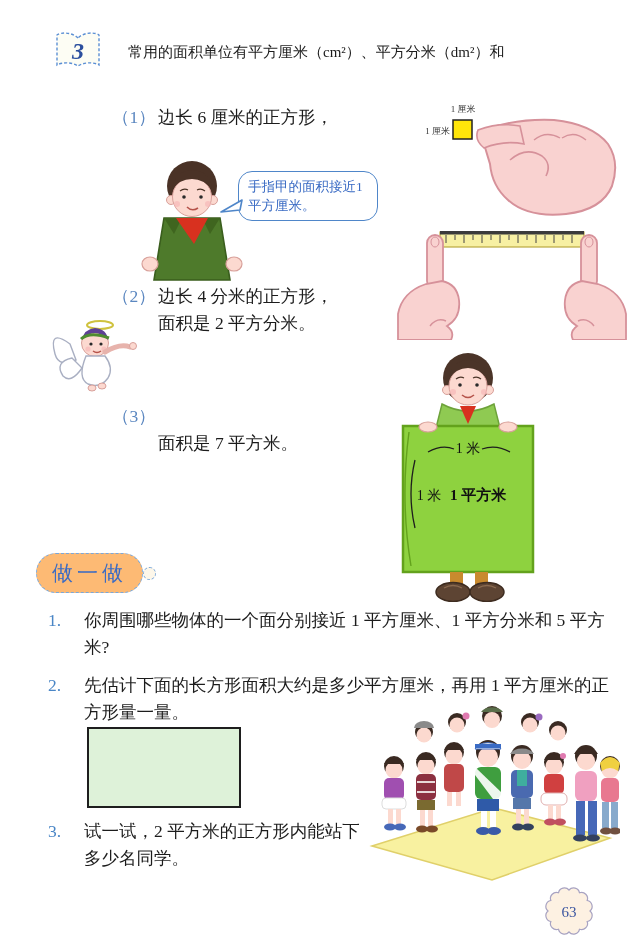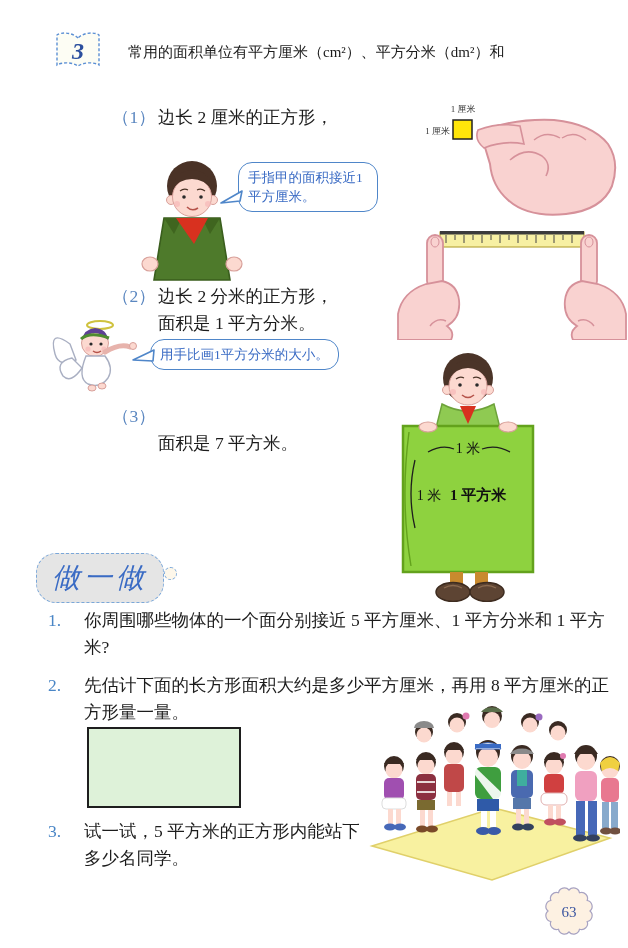--- a/index.html
+++ b/index.html
@@ -10,25 +10,25 @@
   .intro{left:128px;top:37px;width:505px;font-size:15px;line-height:31px;}
   
   .sec{left:112px;font-size:17.5px;line-height:27px;}
   .sec .row{display:flex;}
   .sec .lbl{width:46px;flex:none;color:#5b87c0;}
   .sec .sp{width:46px;flex:none;}
   
   .bubble{border:1.6px solid #4f86c9;border-radius:14px;background:#fff;color:#3a6bc4;
           font-size:13.5px;line-height:19px;padding:5px 9px;}
   .bubble .tail{position:absolute;}
-  .b1{left:238px;top:162px;width:120px;}
+  .b1{left:238px;top:171px;width:120px;}
   .b2{left:150px;top:339px;white-space:nowrap;}
   
   .zuo{left:36px;top:553px;padding:5px 15px;border:1.6px dashed #7aa7d9;border-radius:20px;
-       background:#e5e5e5;color:#3a6bc4;font-size:28px;font-style:italic;letter-spacing:4px;}
+       background:#fdba74;color:#3a6bc4;font-size:21px;letter-spacing:4px;}
   .zuo::after{content:"";position:absolute;right:-14px;top:13px;width:11px;height:11px;
        border:1.2px dashed #7aa7d9;border-radius:50%;background:#fdf7ea;}
   
   .pitem{left:48px;display:flex;font-size:17.5px;line-height:27px;}
   .pitem .num{color:#4a86c6;width:36px;flex:none;}
   .pitem .txt{width:532px;}
   .pitem.third .txt{width:292px;}
   .greenrect{left:87px;top:727px;width:150px;height:77px;background:#def2d9;border:2px solid #1e1e1e;}
   svg text{font-family:"Liberation Serif","DejaVu Sans",serif;}
 </style>
@@ -42,21 +42,21 @@
     <text x="25" y="29" text-anchor="middle" font-size="24" font-weight="bold" font-style="italic" fill="#2c4f9e">3</text>
   </svg>
 
   <div class="abs intro">
     <div>常用的面积单位有平方厘米（cm²）、平方分米（dm²）和</div>
   </div>
 
   <div class="abs sec" style="top:104px">
     <div class="row">
       <span class="lbl">（1）</span>
-      <span>边长 2 厘米的正方形，</span>
+      <span>边长 6 厘米的正方形，</span>
     </div>
   </div>
 
   <svg class="abs" style="left:412px;top:96px" width="212" height="130" viewBox="0 0 212 130">
     <path d="M66,36 Q102,22 142,24 Q180,28 196,48 Q208,66 200,90 Q190,114 154,118 Q116,122 96,104 Q80,90 78,68 L72,48 Z" fill="#f9d2d0" stroke="#d6919a" stroke-width="2"></path>
     <path d="M66,34 Q88,26 108,30 L112,48 Q92,44 72,52 Q62,44 66,34 Z" fill="#f9d2d0" stroke="#d6919a" stroke-width="1.6"></path>
     <path d="M122,44 Q134,34 148,42" fill="none" stroke="#d6919a" stroke-width="1.4"></path>
     <path d="M150,42 Q162,34 174,44" fill="none" stroke="#d6919a" stroke-width="1.4"></path>
     <path d="M98,64 Q114,50 130,60 Q140,68 134,80" fill="none" stroke="#d6919a" stroke-width="1.6"></path>
     <rect x="41" y="24" width="19" height="19" fill="#ffe60a" stroke="#222" stroke-width="1.5"></rect>
@@ -88,25 +88,25 @@
   <div class="abs bubble b1">
     <svg class="tail" style="left:-20px;bottom:6px" width="24" height="16" viewBox="0 0 24 16">
       <path d="M23,2 L2,14 L21,12 Z" fill="#fff" stroke="#4f86c9" stroke-width="1.6" stroke-linejoin="round"></path>
     </svg>
     <span>手指甲的面积接近1平方厘米。</span>
   </div>
 
   <div class="abs sec" style="top:283px">
     <div class="row">
       <span class="lbl">（2）</span>
-      <span>边长 2 分米的正方形，</span>
+      <span>边长 4 分米的正方形，</span>
     </div>
     <div class="row">
       <span class="sp"></span>
-      <span>面积是 1 平方分米。</span>
+      <span>面积是 2 平方分米。</span>
     </div>
   </div>
 
   <svg class="abs" style="left:396px;top:222px" width="232" height="118" viewBox="0 0 232 118">
     <rect x="44" y="10" width="144" height="15" fill="#f7f0a3" stroke="#b9a840" stroke-width="1.2"></rect>
     <rect x="44" y="9" width="144" height="3.5" fill="#3a3a3a"></rect>
     <g stroke="#444" stroke-width="1">
       <line x1="50" y1="13" x2="50" y2="21"></line>
         <line x1="59" y1="13" x2="59" y2="18"></line>
       <line x1="68" y1="13" x2="68" y2="21"></line>
@@ -149,26 +149,20 @@
     <path d="M43,35 q4,3 8,0" fill="none" stroke="#b5534a" stroke-width="1.4"></path>
     <circle cx="38" cy="33" r="2.6" fill="#f6b8b8" opacity="0.7"></circle>
       <circle cx="54" cy="33" r="2.6" fill="#f6b8b8" opacity="0.7"></circle>
     <path d="M36,40 Q27,62 38,68 Q50,73 58,62 Q64,52 55,40 Z" fill="#fff" stroke="#a9afc2" stroke-width="1.4"></path>
     <path d="M55,36 Q70,27 80,31" fill="none" stroke="#e7b3ac" stroke-width="5" stroke-linecap="round"></path>
     <circle cx="83" cy="30" r="3.5" fill="#fcd9d0" stroke="#d8a09a"></circle>
     <ellipse cx="42" cy="72" rx="4" ry="3" fill="#fcd9d0" stroke="#d8a09a"></ellipse>
     <ellipse cx="52" cy="70" rx="4" ry="3" fill="#fcd9d0" stroke="#d8a09a"></ellipse>
   </svg>
 
-  <div class="abs bubble b2">
-    <svg class="tail" style="left:-20px;top:8px" width="24" height="16" viewBox="0 0 24 16">
-      <path d="M23,2 L2,12 L22,13 Z" fill="#fff" stroke="#4f86c9" stroke-width="1.6" stroke-linejoin="round"></path>
-    </svg>
-    <span>用手比画1平方分米的大小。</span>
-  </div>
 
   <div class="abs sec" style="top:403px">
     <div class="row">
       <span class="lbl">（3）</span>
     </div>
     <div class="row">
       <span class="sp"></span>
       <span>面积是 7 平方米。</span>
     </div>
   </div>
@@ -204,26 +198,26 @@
     <ellipse cx="89" cy="240" rx="17" ry="9.5" fill="#5d4433" stroke="#3e2c20" stroke-width="1.5"></ellipse>
     <path d="M46,236 q9,-5 18,0 M80,236 q9,-5 18,0" fill="none" stroke="#8a6a50" stroke-width="1.4"></path>
   </svg>
 
   <div class="abs zuo">
     <span>做一做</span>
   </div>
 
   <div class="abs pitem" style="top:607px">
     <span class="num">1.</span>
-    <span class="txt">你周围哪些物体的一个面分别接近 5 平方厘米、1 平方分米和 1 平方米?</span>
+    <span class="txt">你周围哪些物体的一个面分别接近 1 平方厘米、1 平方分米和 5 平方米?</span>
   </div>
 
   <div class="abs pitem" style="top:672px">
     <span class="num">2.</span>
-    <span class="txt">先估计下面的长方形面积大约是多少平方厘米，再用 8 平方厘米的正方形量一量。</span>
+    <span class="txt">先估计下面的长方形面积大约是多少平方厘米，再用 1 平方厘米的正方形量一量。</span>
   </div>
 
   <div class="abs greenrect"></div>
 
   <svg class="abs" style="left:362px;top:700px" width="258" height="184" viewBox="0 0 258 184">
     <polygon points="10,146 130,180 248,138 132,108" fill="#f8f1a0" stroke="#e0d06a" stroke-width="1.5"></polygon>
 
     <g>
       <circle cx="62" cy="32" r="9" fill="#3a2a22"></circle>
         <circle cx="62" cy="35" r="7.5" fill="#fcd9cf"></circle>
@@ -334,21 +328,21 @@
       <rect x="239" y="78" width="18" height="24" rx="5" fill="#e87890"></rect>
       <rect x="240" y="102" width="7" height="26" fill="#88aacc"></rect>
         <rect x="249" y="102" width="7" height="26" fill="#88aacc"></rect>
       <ellipse cx="244" cy="131" rx="6" ry="3.5" fill="#705040"></ellipse>
         <ellipse cx="253" cy="131" rx="6" ry="3.5" fill="#705040"></ellipse>
     </g>
   </svg>
 
   <div class="abs pitem third" style="top:818px">
     <span class="num">3.</span>
-    <span class="txt">试一试，5 平方米的正方形内能站下多少名同学。</span>
+    <span class="txt">试一试，2 平方米的正方形内能站下多少名同学。</span>
   </div>
 
   <svg class="abs" style="left:543px;top:886px" width="52" height="50" viewBox="0 0 52 50">
     <path d="M47,25 A6 6 0 0 1 44.19,35.5 A6 6 0 0 1 36.5,43.19 A6 6 0 0 1 26,46 A6 6 0 0 1 15.5,43.19 A6 6 0 0 1 7.81,35.5 A6 6 0 0 1 5,25 A6 6 0 0 1 7.81,14.5 A6 6 0 0 1 15.5,6.81 A6 6 0 0 1 26,4 A6 6 0 0 1 36.5,6.81 A6 6 0 0 1 44.19,14.5 A6 6 0 0 1 47,25 Z" fill="#fdf1e2" stroke="#a8a3c2" stroke-width="1.2"></path>
     <text x="26" y="31" text-anchor="middle" font-size="15" fill="#3a55a0">63</text>
   </svg>
 
 </div>
 
 </body></html>

